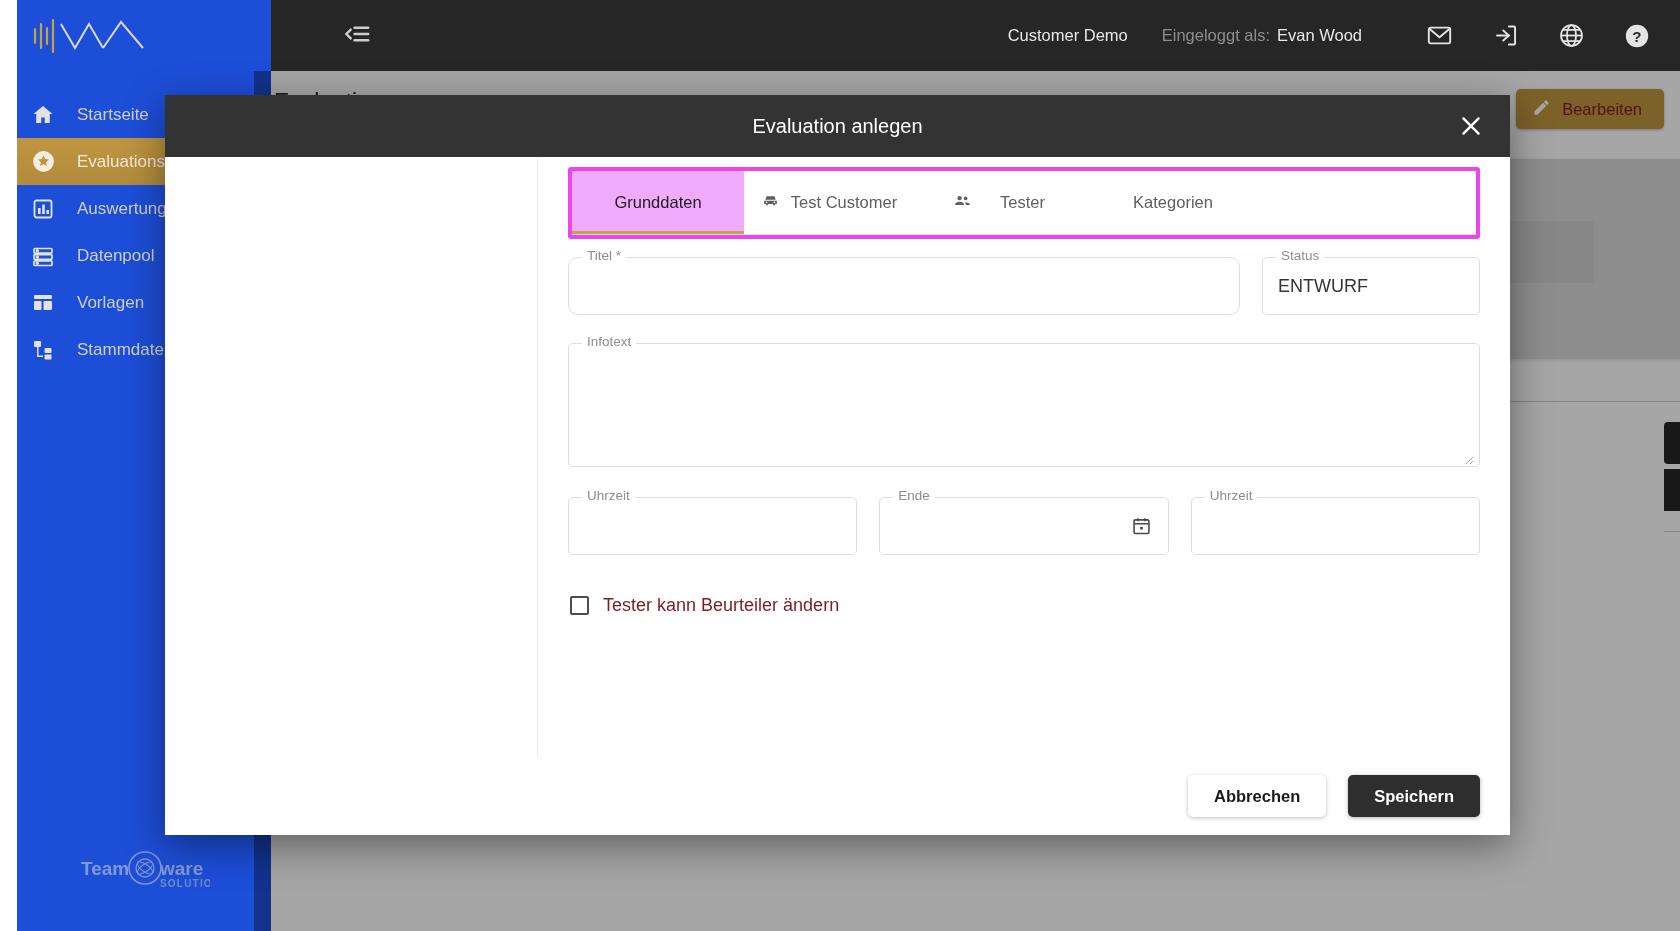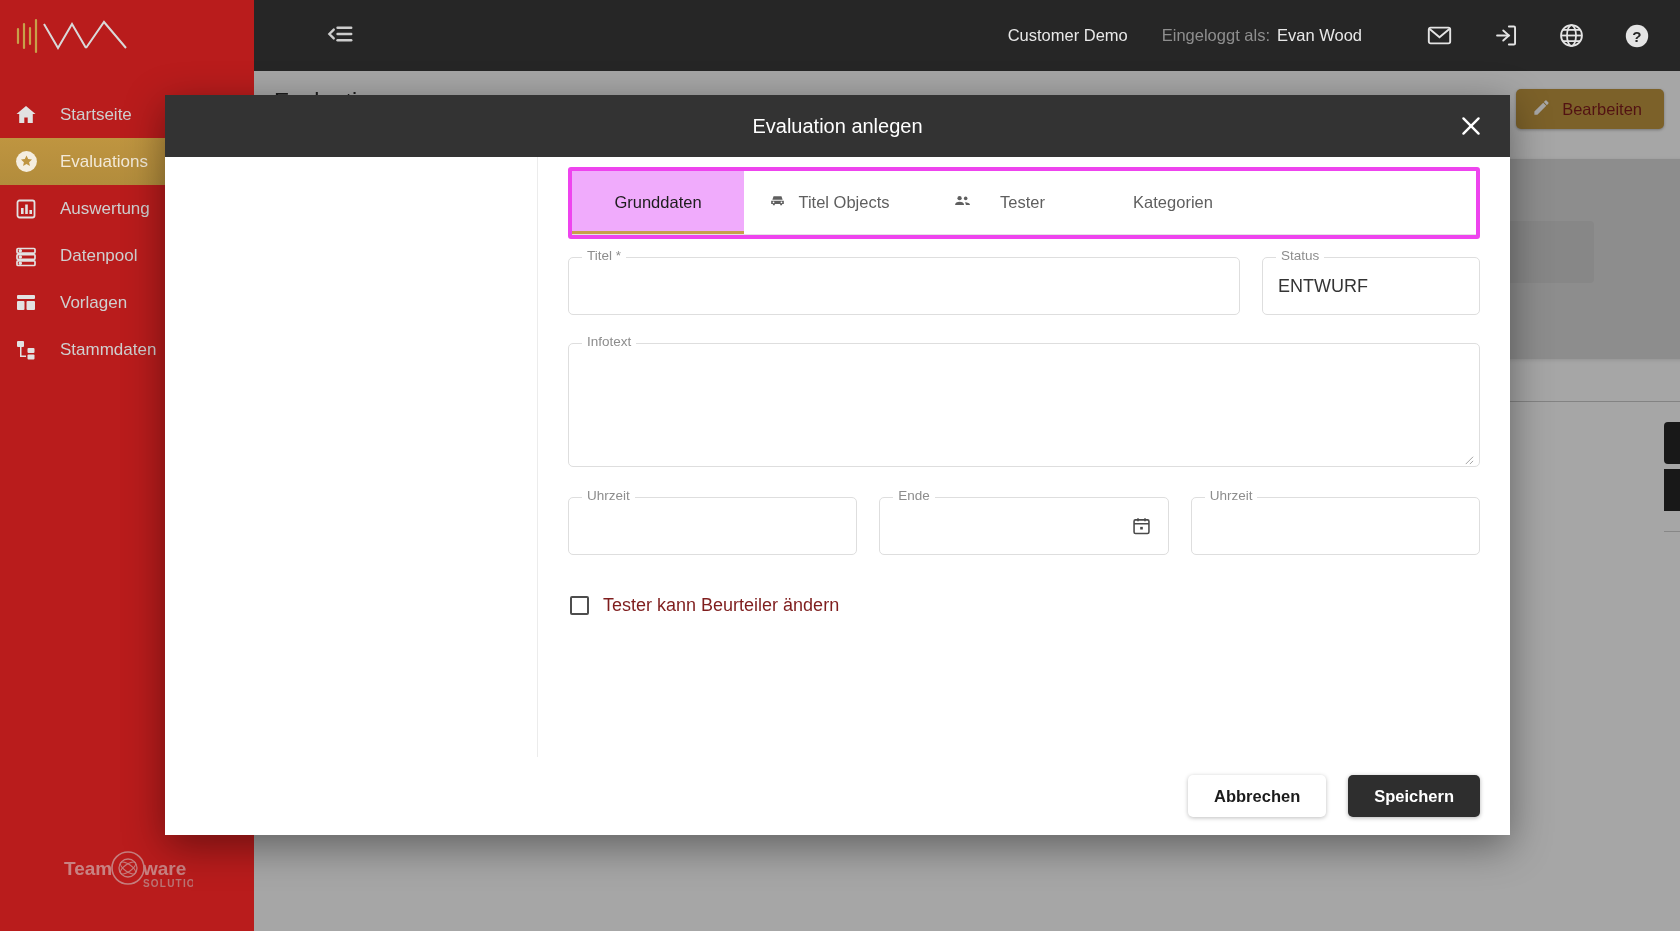--- a/index.html
+++ b/index.html
@@ -6,23 +6,23 @@
   html, body {
     width: 1680px; height: 931px;
     font-family: "Liberation Sans", sans-serif;
     overflow: hidden;
     background: #ffffff;
   }
   #app { position: relative; width: 1680px; height: 931px; }
 
   
   .sidebar {
-    position: absolute; left: 0; top: 0;
+    position: absolute; left: 17px; top: 0;
     width: 254px; height: 931px;
-    background: #b91c1c;
+    background: #1d4ed8;
     z-index: 5;
   }
   .logo-area {
     height: 71px; display: flex; align-items: center;
     padding-left: 14px;
   }
   .logo-svg { display: block; }
   .nav { margin-top: 20px; }
   .nav-item {
     display: flex; align-items: center;
@@ -186,21 +186,21 @@
   }
   .field .lbl {
     position: absolute; top: -9px; left: 13px;
     background: #fff; padding: 0 5px;
     font-size: 13.5px; color: #8d8d8d; line-height: 1;
   }
   .field .val {
     position: absolute; left: 15px; top: 50%; transform: translateY(-50%);
     font-size: 18px; color: #343434;
   }
-  .f-titel { flex: 1; }
+  .f-titel { flex: 1; border-radius: 10px; }
   .f-status { width: 218px; }
   .f-area { height: 124px; margin-top: 28px; position: relative; }
   .resize-grip {
     position: absolute; right: 5px; bottom: 4px;
     width: 11px; height: 11px; color: #9a9a9a;
   }
   .row-dates { display: flex; gap: 22px; margin-top: 30px; }
   .f-date { flex: 1; position: relative; }
   .cal-icon {
     position: absolute; right: 16px; top: 50%; transform: translateY(-50%);
@@ -429,21 +429,21 @@
               <span>Grunddaten</span>
             </div>
             <div class="tab tab-test">
               <span>
                 <svg width="19" height="19" viewBox="0 0 24 24" fill="#5f5f5f">
                     <path d="M5.5 11 7 6.7h10L18.5 11zM4 12.2h16v4.3h-2.2v1.6h-2.4v-1.6H8.6v1.6H6.2v-1.6H4z"></path>
                     <circle cx="7" cy="14.3" r="1.1" fill="#fff"></circle>
                     <circle cx="17" cy="14.3" r="1.1" fill="#fff"></circle>
                   </svg>
               </span>
-              <span>Titel Objects</span>
+              <span>Test Customer</span>
             </div>
             <div class="tab tab-tester">
               <span>
                 <svg width="19" height="19" viewBox="0 0 24 24" fill="#5f5f5f">
                     <circle cx="8.3" cy="9" r="2.7"></circle>
                     <circle cx="16" cy="9.4" r="2.3"></circle>
                     <path d="M2.6 17.6c0-2.6 2.6-4 5.7-4s5.7 1.4 5.7 4z"></path>
                     <path d="M15.3 14.2c2.6.2 6.1 1.1 6.1 3.4h-5z"></path>
                   </svg>
               </span>

